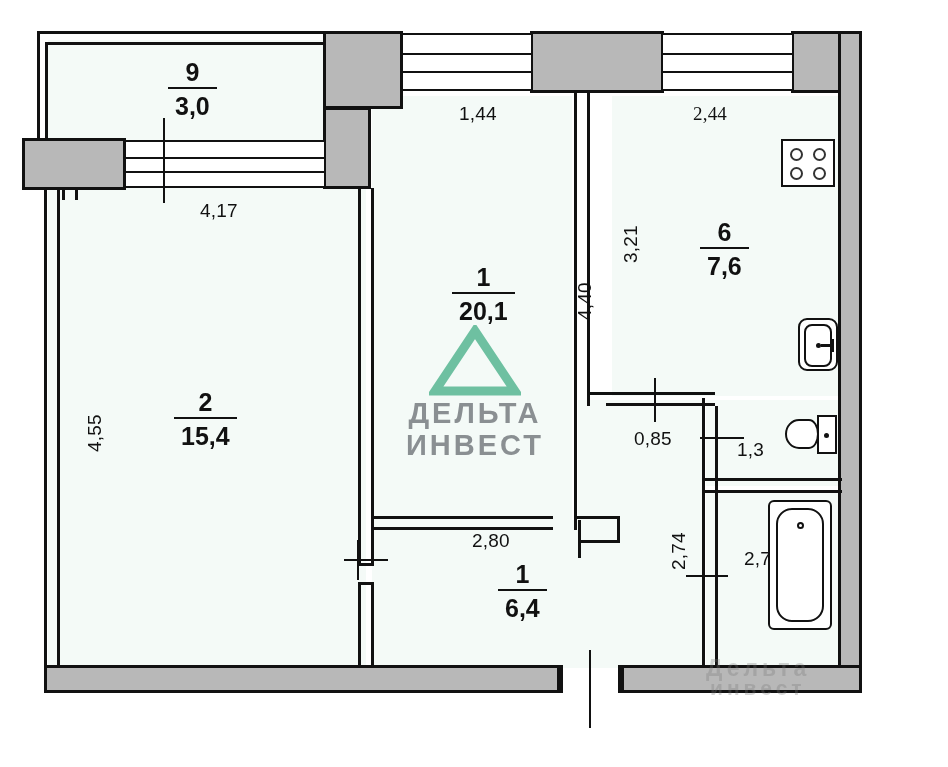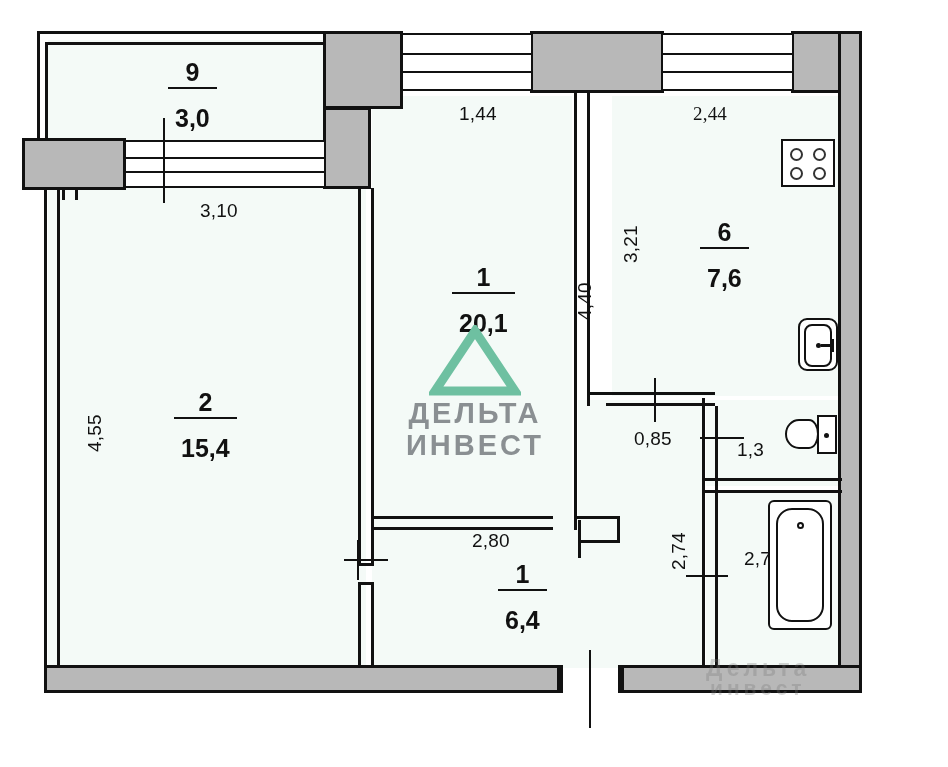--- a/index.html
+++ b/index.html
@@ -50,21 +50,21 @@
   .room-label .rule {
     display: block;
     height: 2px;
     background: #111111;
     margin: 1px 0 1px 0;
   }
   .room-label .area {
     display: block;
     font-size: 25px;
     font-weight: 700;
-    padding: 16px 7px;
+    padding: 4px 7px;
   }
   
   .dim {
     position: absolute;
     font-size: 19px;
     color: #111111;
     font-family: "Liberation Sans", sans-serif;
     white-space: nowrap;
     letter-spacing: .2px;
   }
@@ -329,21 +329,21 @@
     <span class="rule"></span>
     <span class="area">7,6</span>
   </div>
 
   <div class="room-label" style="left:498px; top:562px;">
     <span class="num">1</span>
     <span class="rule"></span>
     <span class="area">6,4</span>
   </div>
 
-  <div class="dim" style="left:200px; top:200px;">3,10</div>
+  <div class="dim" style="left:200px; top:200px;">4,17</div>
   <div class="dim" style="left:459px; top:103px;">1,44</div>
   <div class="dim" style="left:693px; top:103px;font-family:Liberation Serif, serif;">2,44</div>
   <div class="dim vert" style="left:84px;  top:452px;">4,55</div>
   <div class="dim vert" style="left:574px; top:320px;">4,40</div>
   <div class="dim vert" style="left:620px; top:263px;">3,21</div>
   <div class="dim" style="left:472px; top:530px;">2,80</div>
   <div class="dim" style="left:634px; top:428px;">0,85</div>
   <div class="dim" style="left:737px; top:439px;">1,3</div>
   <div class="dim vert" style="left:668px; top:570px;">2,74</div>
   <div class="dim" style="left:744px; top:548px;">2,7</div>

